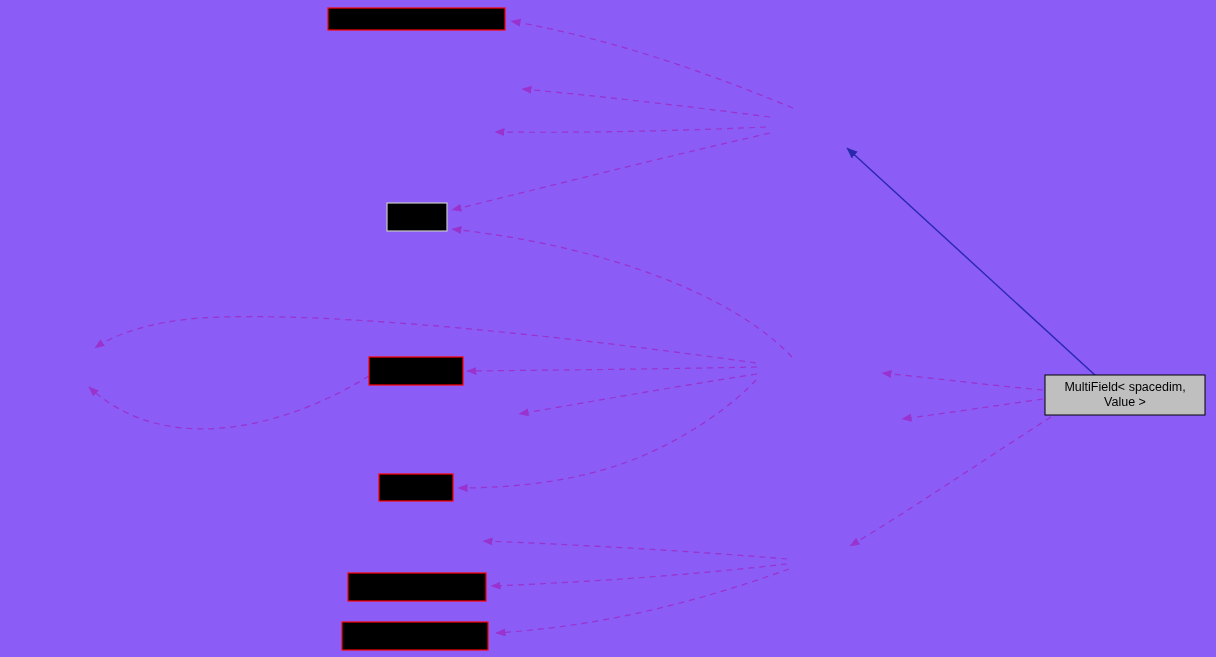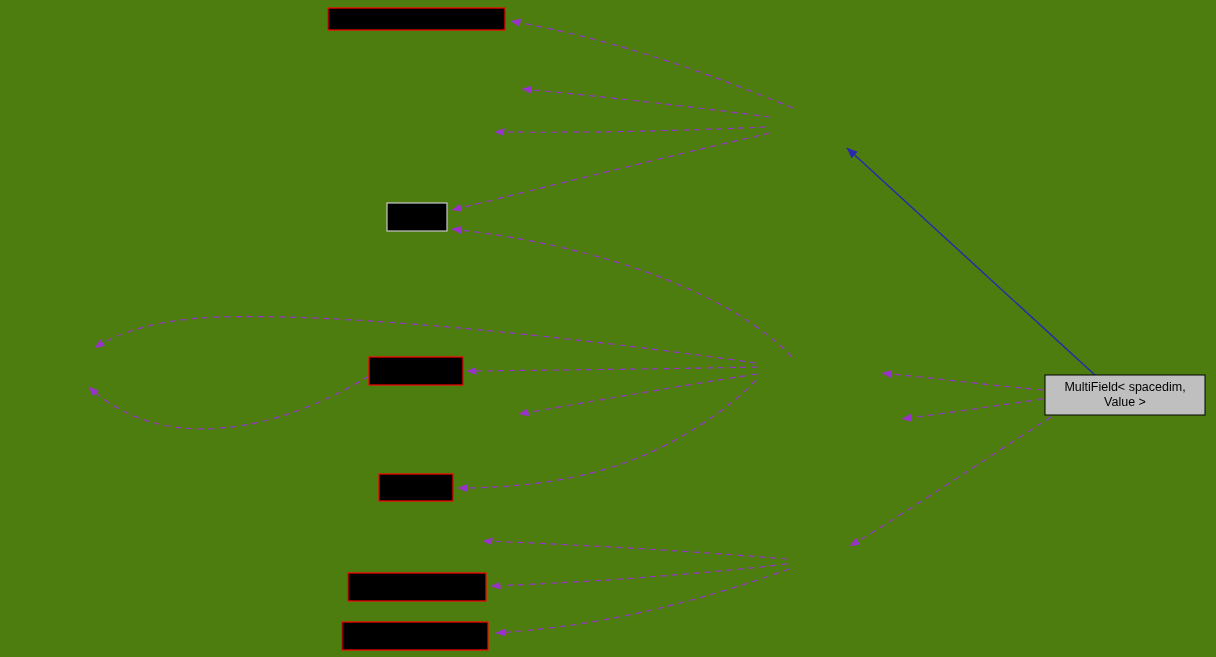--- a/index.html
+++ b/index.html
@@ -8,21 +8,21 @@
     background: #000000;
     width: 1216px;
     height: 657px;
     overflow: hidden;
     font-family: "Liberation Sans", sans-serif;
   }
   .stage {
     position: relative;
     width: 1216px;
     height: 657px;
-    background: #4d7c0f;
+    background: #8b5cf6;
   }
   svg { display: block; }
   .edge-dashed {
     fill: none;
     stroke-width: 1.2;
     stroke-dasharray: 6 5;
   }
   .edge-solid {
     fill: none;
     stroke-width: 1.4;

